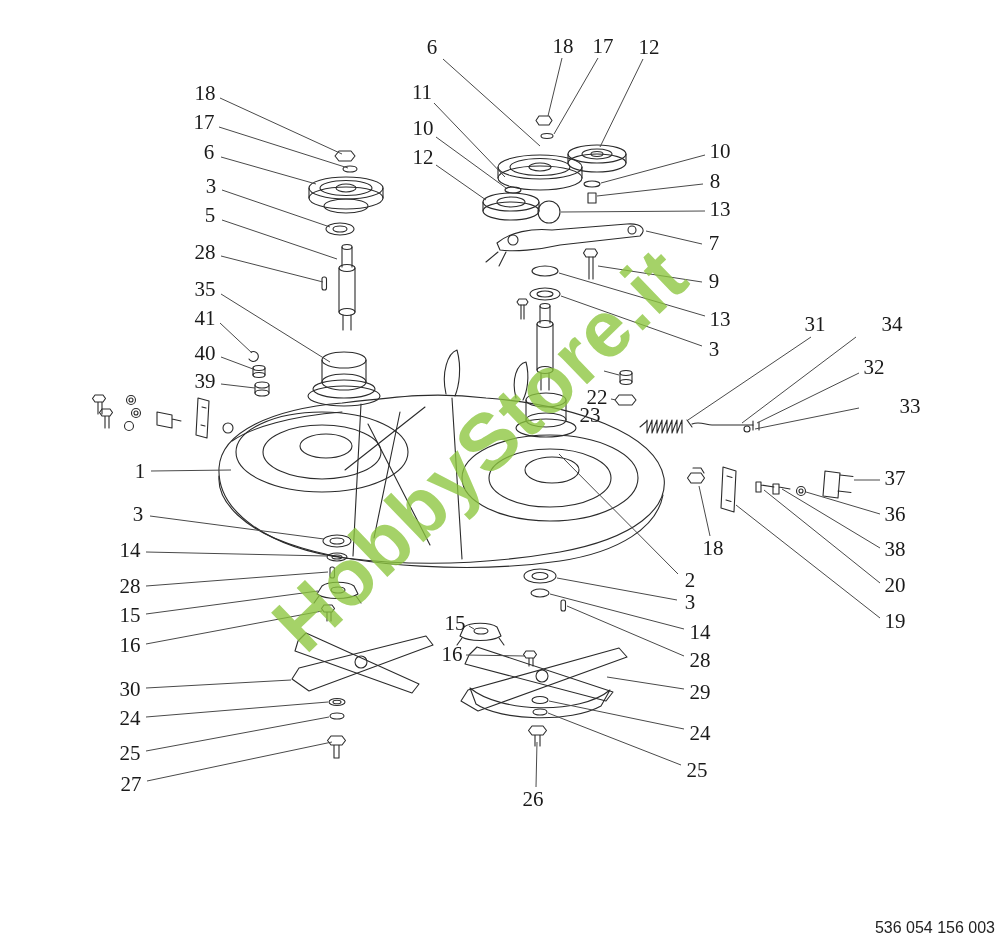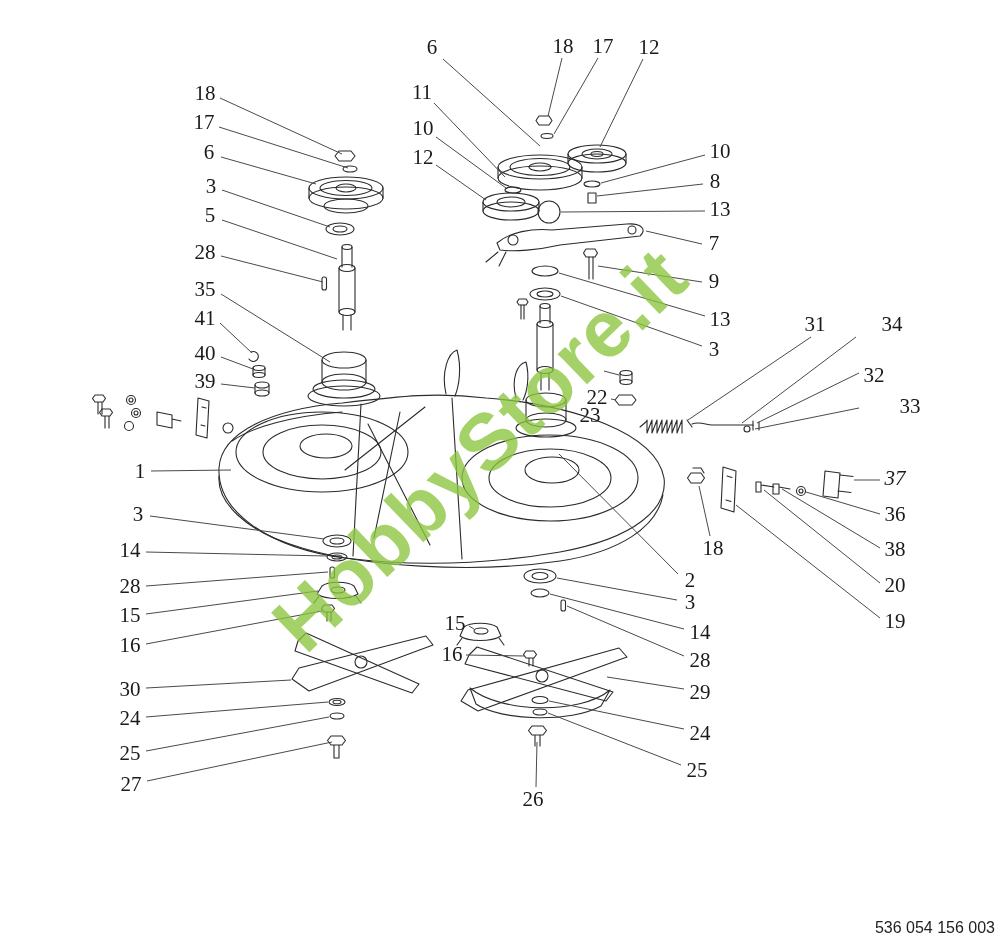--- a/index.html
+++ b/index.html
@@ -292,23 +292,23 @@
       <div class="callout" style="left: 715px; top: 181px;">8</div>
       <div class="callout" style="left: 720px; top: 209px;">13</div>
       <div class="callout" style="left: 714px; top: 243px;">7</div>
       <div class="callout" style="left: 714px; top: 281px;">9</div>
       <div class="callout" style="left: 720px; top: 319px;">13</div>
       <div class="callout" style="left: 714px; top: 349px;">3</div>
       <div class="callout" style="left: 590px; top: 367px; margin-top: 48px;">23</div>
       <div class="callout" style="left: 597px; top: 397px;">22</div>
       <div class="callout" style="left: 815px; top: 324px;">31</div>
       <div class="callout" style="left: 892px; top: 324px;">34</div>
-      <div class="callout" style="left: 874px; top: 375px;">32</div>
+      <div class="callout" style="left: 874px; top: 367px;">32</div>
       <div class="callout" style="left: 874px; top: 406px; margin-left: 36px;">33</div>
-      <div class="callout" style="left: 895px; top: 478px; font-style: italic;">37</div>
+      <div class="callout" style="left: 895px; top: 478px;">37</div>
       <div class="callout" style="left: 895px; top: 514px;">36</div>
       <div class="callout" style="left: 895px; top: 549px;">38</div>
       <div class="callout" style="left: 895px; top: 585px;">20</div>
       <div class="callout" style="left: 895px; top: 621px;">19</div>
       <div class="callout" style="left: 713px; top: 548px;">18</div>
       <div class="callout" style="left: 140px; top: 471px;">1</div>
       <div class="callout" style="left: 138px; top: 514px;">3</div>
       <div class="callout" style="left: 130px; top: 550px;">14</div>
       <div class="callout" style="left: 130px; top: 586px;">28</div>
       <div class="callout" style="left: 130px; top: 615px;">15</div>

